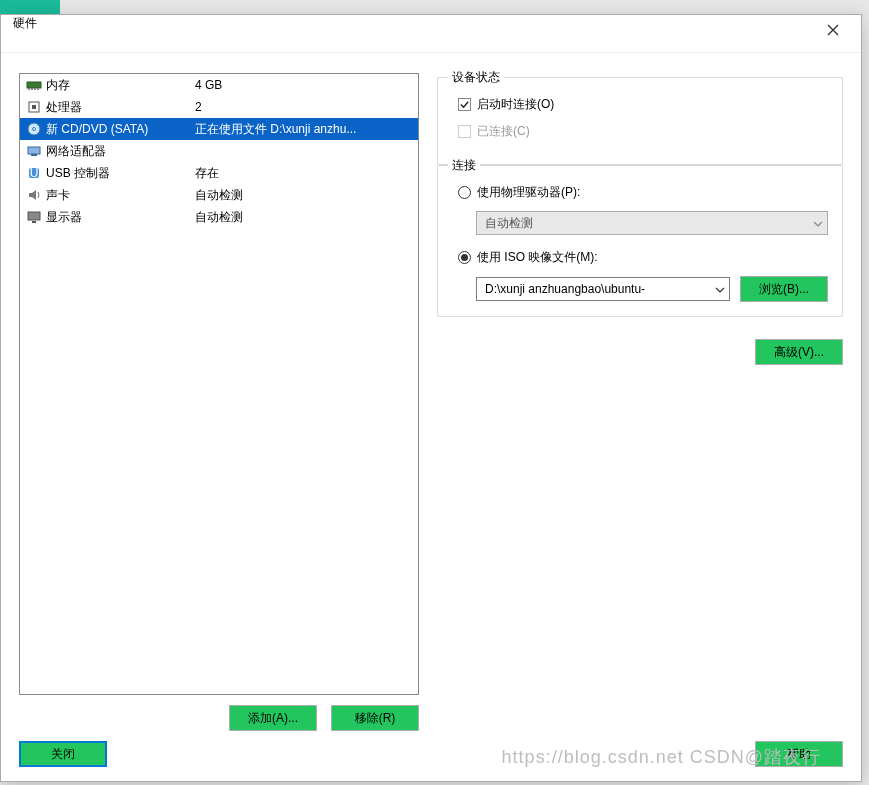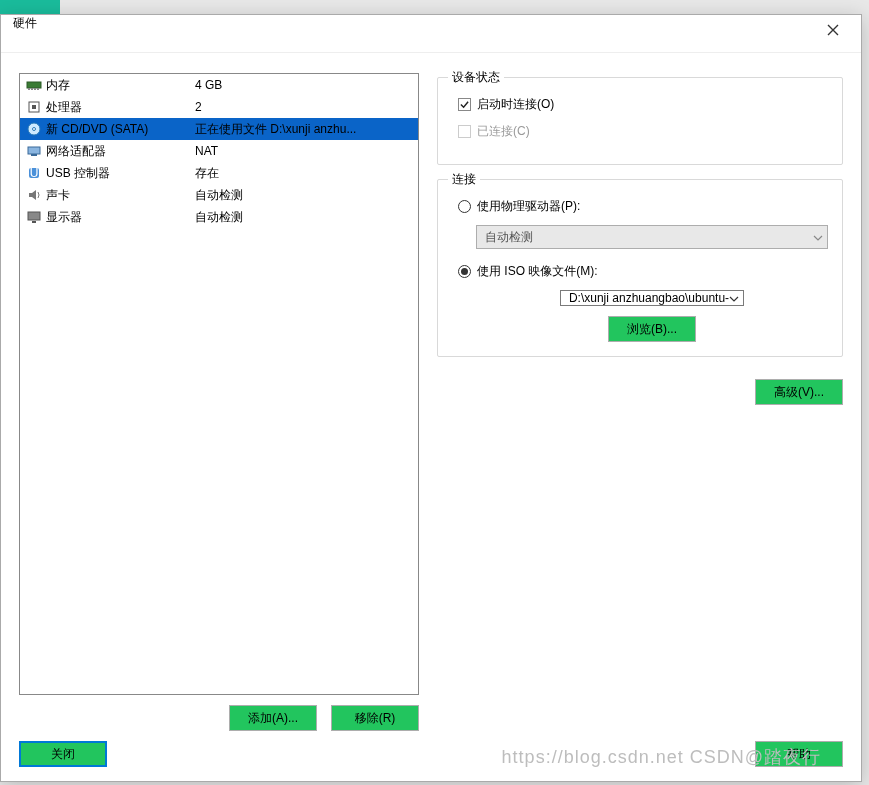--- a/index.html
+++ b/index.html
@@ -11,42 +11,42 @@
 .titlebar .close { width: 44px; height: 30px; display: flex; align-items: center; justify-content: center; cursor: pointer; }
 .titlebar .close svg { width: 12px; height: 12px; }
 .body { display: flex; padding: 20px 18px 0 18px; height: calc(100% - 34px - 54px); gap: 18px; }
 .left { width: 400px; display: flex; flex-direction: column; }
 .devlist { border: 1px solid #888; flex: 1; background: #fff; overflow: hidden; }
 .devheader { display: flex; border-bottom: 1px solid #ccc; background: #fff; }
 .devheader .col { padding: 5px 8px; }
 .col-d { width: 175px; border-right: 1px solid #e5e5e5; }
 .col-s { flex: 1; }
 .devrow { display: flex; align-items: center; height: 22px; padding-left: 4px; cursor: default; }
-.devrow.selected { background: #0a64c8; color: #000000; }
+.devrow.selected { background: #0a64c8; color: #ffffff; }
 .devrow .icon { width: 20px; display: flex; align-items: center; justify-content: center; }
 .devrow .name { width: 151px; padding-left: 2px; white-space: nowrap; overflow: hidden; }
 .devrow .summ { flex: 1; white-space: nowrap; overflow: hidden; text-overflow: ellipsis; padding-right: 6px; }
 .left-btns { display: flex; gap: 14px; justify-content: flex-end; padding: 10px 0 0 0; }
 .winbtn { min-width: 88px; height: 26px; background: #22c55e; border: 1px solid #adadad; cursor: pointer; padding: 0 14px; display: inline-flex; align-items: center; justify-content: center; }
 .winbtn.primary { border: 2px solid #0078d7; }
 .right { flex: 1; padding-top: 4px; }
-.groupbox { border: 1px solid #d9d9d9; border-radius: 2px; padding: 14px 14px 14px 14px; margin-bottom: 14px; position: relative; }
+.groupbox { border: 1px solid #d9d9d9; border-radius: 2px; padding: 14px 14px 14px 14px; position: relative; }
 .groupbox .legend { position: absolute; top: -9px; left: 10px; background: #fff; padding: 0 4px; }
 .checkline, .radioline { display: flex; align-items: center; gap: 6px; margin: 4px 0 10px 6px; }
 .checkbox { width: 13px; height: 13px; border: 1px solid #888; display: inline-flex; align-items: center; justify-content: center; background: #fff; }
 .checkbox.disabled { border-color: #ccc; }
 .checkbox .mark { width: 9px; height: 9px; }
 .disabled-text { color: #9a9a9a; }
 .radio { width: 13px; height: 13px; border: 1px solid #333; border-radius: 50%; display: inline-flex; align-items: center; justify-content: center; background: #fff; }
 .radio .dot { width: 7px; height: 7px; background: #333; border-radius: 50%; }
 .combo { height: 24px; border: 1px solid #adadad; background: #e8e8e8; display: flex; align-items: center; padding: 0 4px 0 8px; color: #555; position: relative; }
 .combo.enabled { background: #fff; color: #000; border-color: #7a7a7a; }
 .combo .arrow { margin-left: auto; }
 .indent { margin-left: 24px; }
-.row-flex { display: flex; gap: 10px; align-items: center; margin-top: 8px; flex-direction: column; }
+.row-flex { display: flex; gap: 10px; align-items: center; margin-top: 8px; }
 .row-flex .combo { flex: 1; }
 .adv-row { display: flex; justify-content: flex-end; margin-top: 22px; }
 .footer { position: absolute; bottom: 0; left: 0; right: 0; height: 54px; display: flex; align-items: center; justify-content: space-between; gap: 10px; padding: 0 18px; }
 .watermark { position: absolute; right: 40px; bottom: 12px; color: #bdbdbd; font-size: 18px; letter-spacing: 1px; pointer-events: none; }
 
 .ic { width:16px; height:16px; }
 </style>
 </head>
 <body>
 
@@ -102,21 +102,20 @@
               <span class="summ">正在使用文件 D:\xunji anzhu...</span>
             </div>
             <div class="devrow">
               <span class="icon">
                 <svg class="ic" viewBox="0 0 16 16">
                   <rect x="2" y="4" width="12" height="7" fill="#8ab5e0" stroke="#3a6a9a"></rect>
                   <rect x="5" y="11" width="6" height="2" fill="#3a6a9a"></rect>
                 </svg>
               </span>
               <span class="name">网络适配器</span>
-              <span class="summ">NAT</span>
             </div>
             <div class="devrow">
               <span class="icon">
                 <svg class="ic" viewBox="0 0 16 16">
                   <rect x="3" y="3" width="10" height="10" rx="2" fill="#4a90d9"></rect>
                   <text x="8" y="12" font-size="8" text-anchor="middle" fill="#fff">U</text>
                 </svg>
               </span>
               <span class="name">USB 控制器</span>
               <span class="summ">存在</span>

